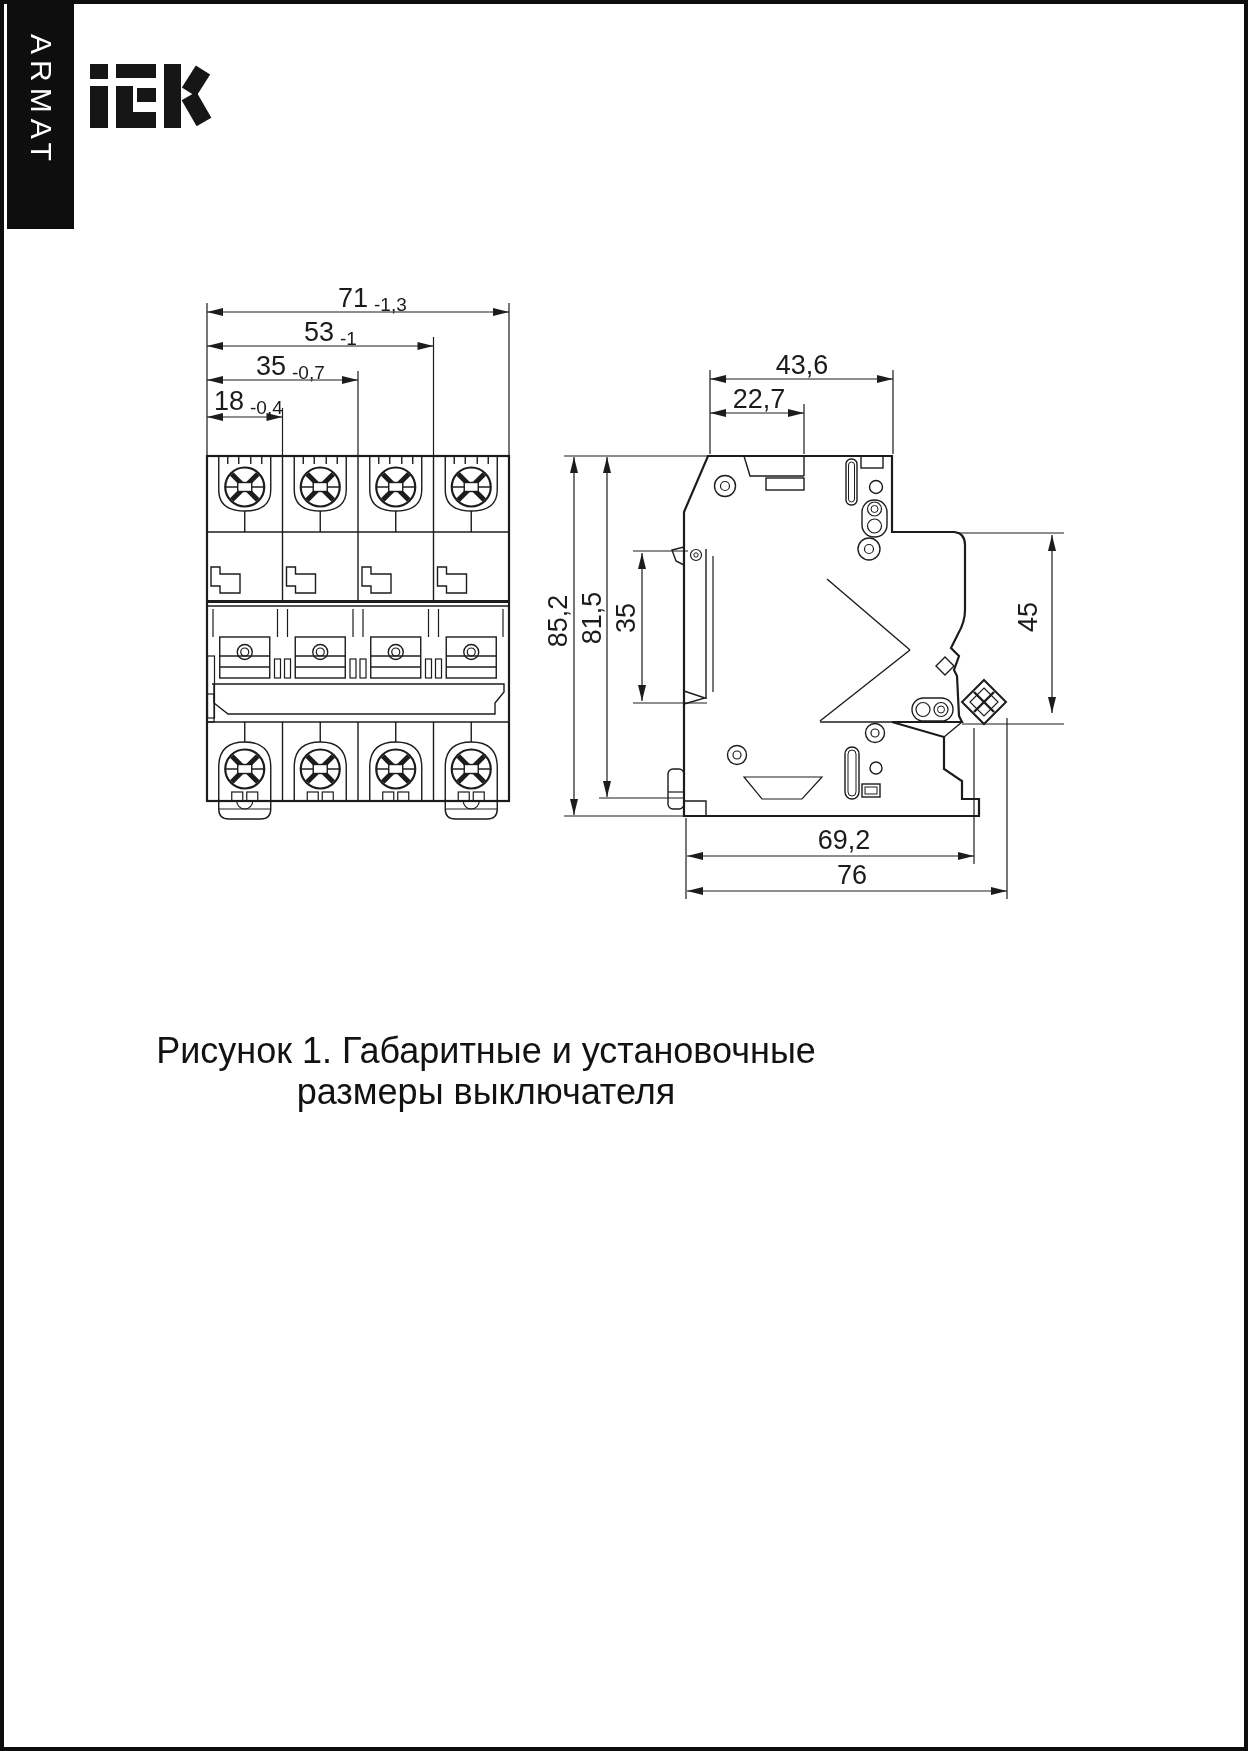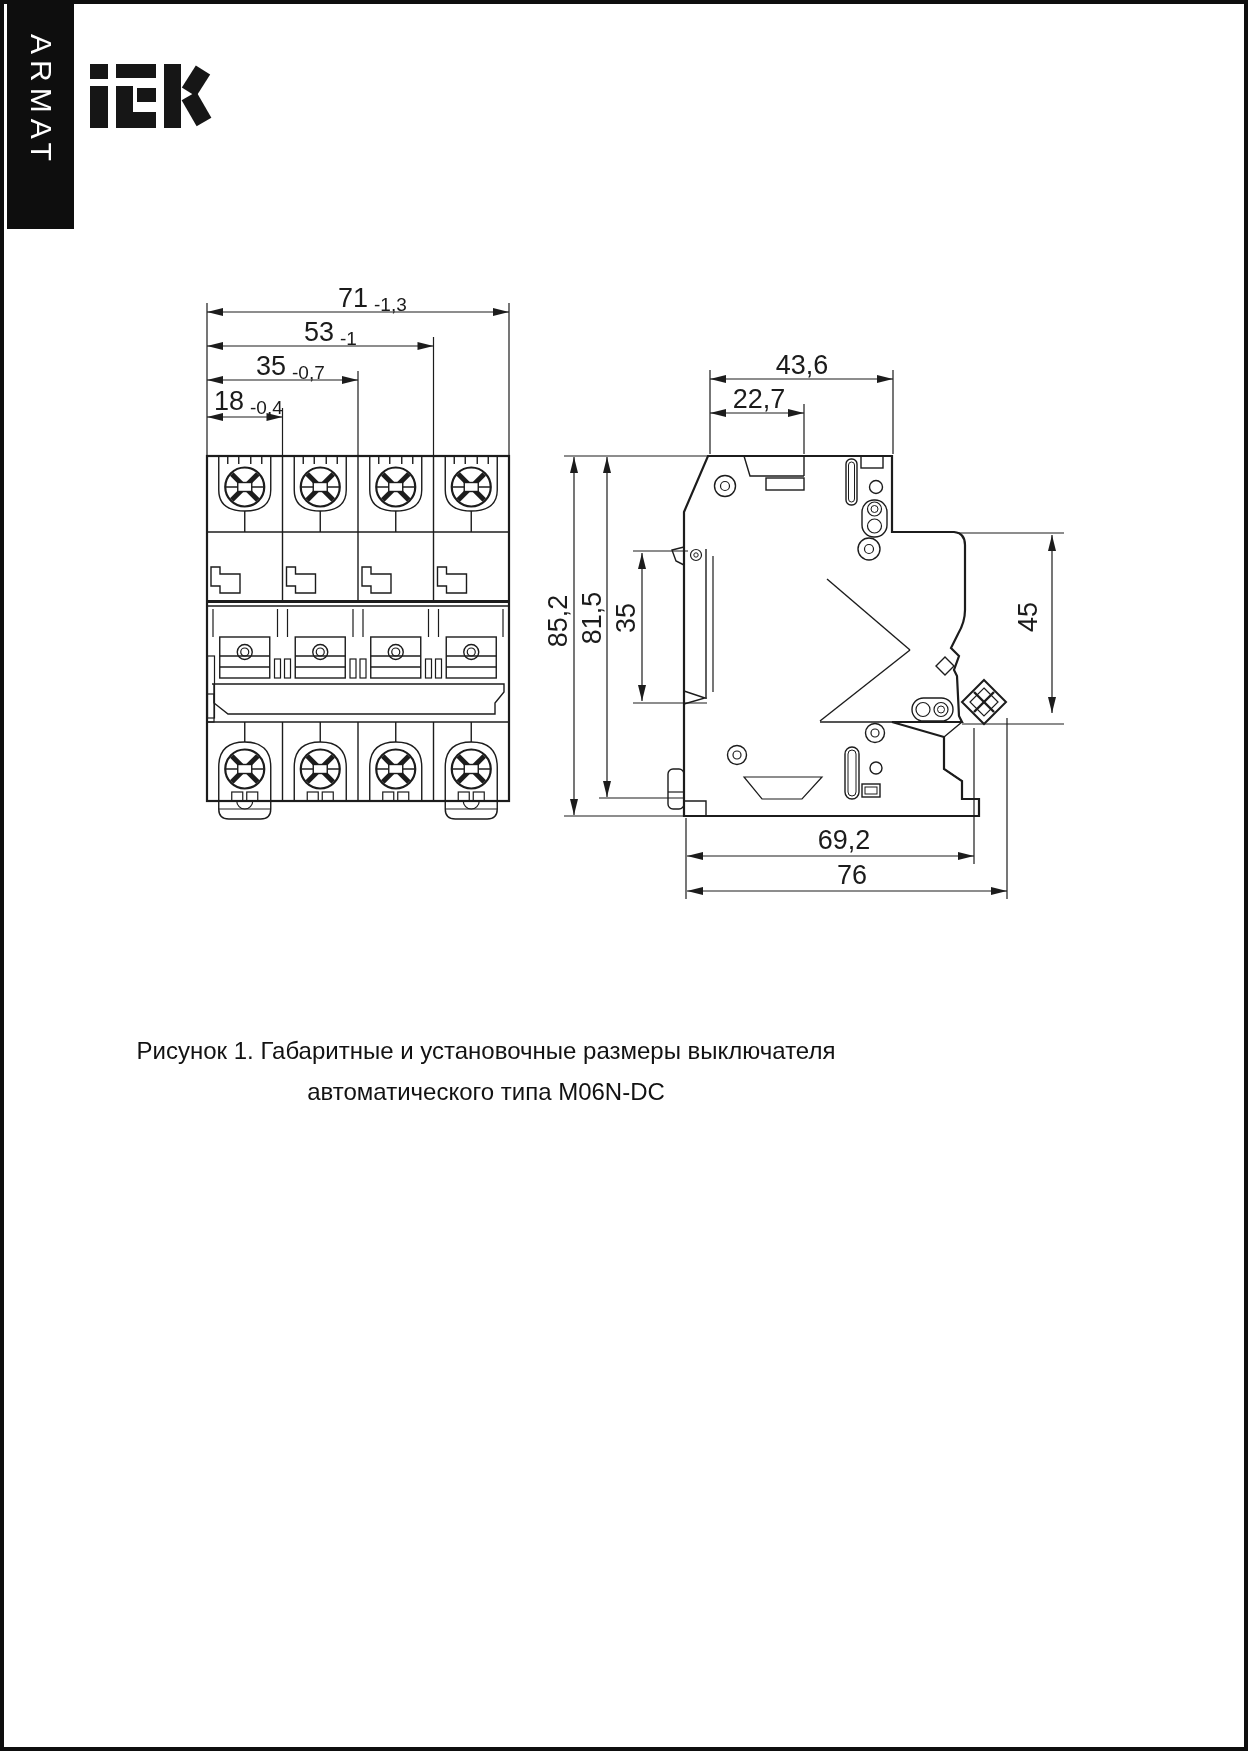--- a/index.html
+++ b/index.html
@@ -14,21 +14,21 @@
   }
   .armat-bar span{
     writing-mode:vertical-rl;
     color:#ffffff;font-size:30px;font-weight:500;letter-spacing:6px;
     margin-top:30px;white-space:nowrap;
   }
   .iek-logo{position:absolute;left:86px;top:58px;}
   .drawing{position:absolute;left:0;top:0;}
   .caption{
     position:absolute;left:82px;top:1026px;width:800px;
-    font-size:24px;line-height:41px;color:#121212;text-align:center;
+    font-size:36px;line-height:41px;color:#121212;text-align:center;
   }
   svg text{font-family:"Liberation Sans", sans-serif;fill:#1b1b1b;}
   .dimtxt{font-size:27px;}
   .toltxt{font-size:19px;}
   .ln{stroke:#1c1c1c;fill:none;}
   .thin{stroke-width:1.4;}
   .main{stroke-width:2.2;}
   .dim{stroke-width:1.2;}
   .arrow{fill:#1c1c1c;stroke:none;}
 </style>
@@ -343,16 +343,15 @@
         <line x1="683" y1="887" x2="1003" y2="887" class="ln dim"></line>
         <polygon class="arrow" points="683,887 699,883 699,891"></polygon>
         <polygon class="arrow" points="1003,887 987,883 987,891"></polygon>
         <text class="dimtxt" x="848" y="880" text-anchor="middle">76</text>
       </g>
     </g>
   </svg>
 
   <div class="caption">
     <div>Рисунок 1. Габаритные и установочные размеры выключателя</div>
-    <div>автоматического типа М06N-DC</div>
   </div>
 
 </div>
 
 </body></html>

